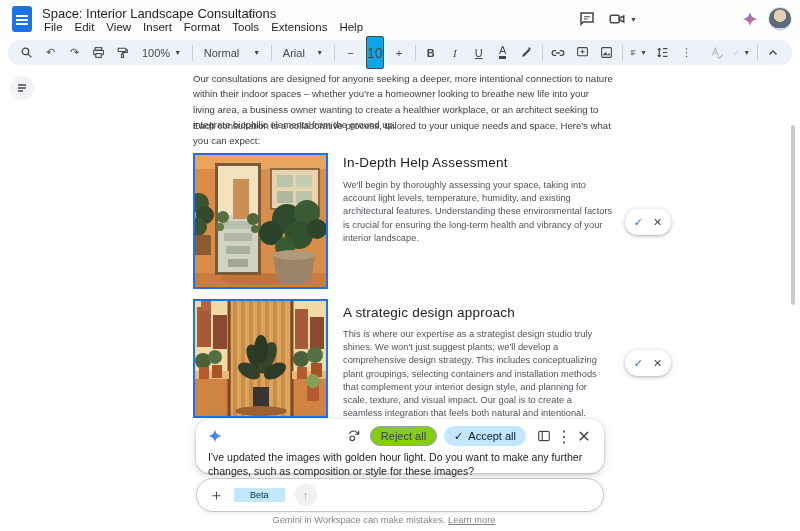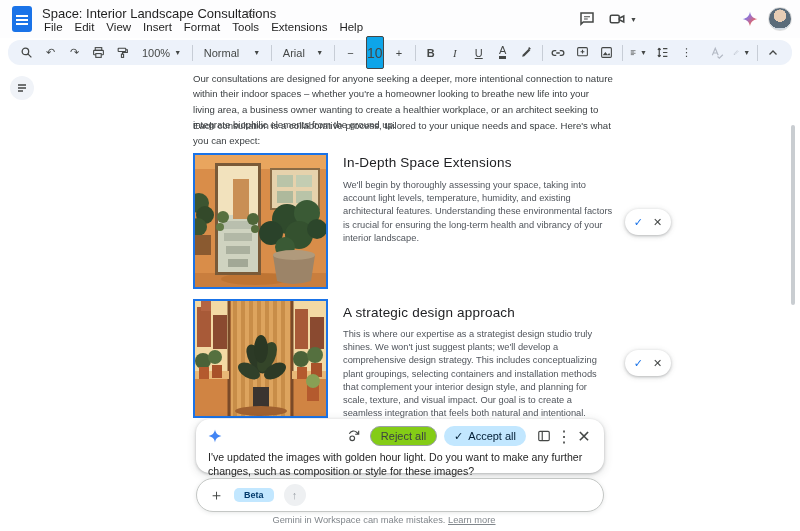--- a/index.html
+++ b/index.html
@@ -80,22 +80,22 @@
   #accept-all { background:#c2e7ff; color:#001d35; gap:5px; margin-right:8px; }
   #gem-message { margin-top:4px; font-size:10.6px; line-height:14px; color:#1f1f1f; width:384px; }
 
   #gem-input { position:absolute; left:196px; top:478px; width:408px; height:34px; background:#fff;
     border:1px solid #c4c7c5; border-radius:17px; box-shadow:0 1px 4px rgba(60,64,67,.12);
     display:flex; align-items:center; padding:0 6px 0 12px; gap:10px; }
   #plus-icon { font-size:15px; color:#444746; cursor:pointer; }
   #gem-input input { flex:1; border:none; outline:none; font-size:12px; color:#3c4043;
     font-family:"Liberation Sans",sans-serif; background:transparent; }
   #gem-input input::placeholder { color:#80868b; }
-  #beta-badge { background:#c2e7ff; color:#00396b; font-size:9px; font-weight:bold;
-    border-radius:5px; padding:2px 10px; }
+  #beta-badge { background:#c2e7ff; color:#00396b; font-size:9px; font-weight:normal;
+    border-radius:0; padding:2px 16px; }
   #send-btn { width:22px; height:22px; border-radius:50%; background:#eef0f2; color:#9aa0a6;
     display:flex; align-items:center; justify-content:center; font-size:11px; cursor:pointer; }
   #gem-footer { position:absolute; left:0; top:515px; width:768px; text-align:center;
     font-size:9.3px; color:#80868b; }
   #gem-footer a { color:#80868b; text-decoration:underline; cursor:pointer; }
 </style>
 </head>
 <body>
 
 <div id="topbar">
@@ -291,21 +291,21 @@
     <circle cx="92" cy="64" r="15" fill="#2f4a2c"></circle>
     <circle cx="112" cy="58" r="13" fill="#3a5a35"></circle>
     <circle cx="76" cy="78" r="12" fill="#2a422a"></circle>
     <circle cx="104" cy="80" r="14" fill="#34512f"></circle>
     <circle cx="122" cy="74" r="10" fill="#2c462b"></circle>
     <circle cx="90" cy="92" r="10" fill="#3a5a35"></circle>
     <path d="M78 100 Q97 92 120 100 L116 126 Q97 132 82 126 Z" fill="#9c8468"></path>
     <ellipse cx="99" cy="100" rx="21" ry="5" fill="#b09a7c"></ellipse>
   </svg>
 </div>
-<div class="sec-head" style="top:155px;">In-Depth Space Extensions</div>
+<div class="sec-head" style="top:155px;">In-Depth Help Assessment</div>
 <div class="sec-body" style="top:179px;">We'll begin by thoroughly assessing your space, taking into account light levels, temperature, humidity, and existing architectural features. Understanding these environmental factors is crucial for ensuring the long-term health and vibrancy of your interior landscape.</div>
 <div class="ar-pill" style="top:209px;">
   <span class="chk">✓</span>
   <span class="rej">✕</span>
 </div>
 
 <div class="sec-img" style="top:299px; width:135px; height:119px;">
   <svg width="131" height="115" viewBox="0 0 131 115">
     <rect width="131" height="115" fill="#d08443"></rect>
 

